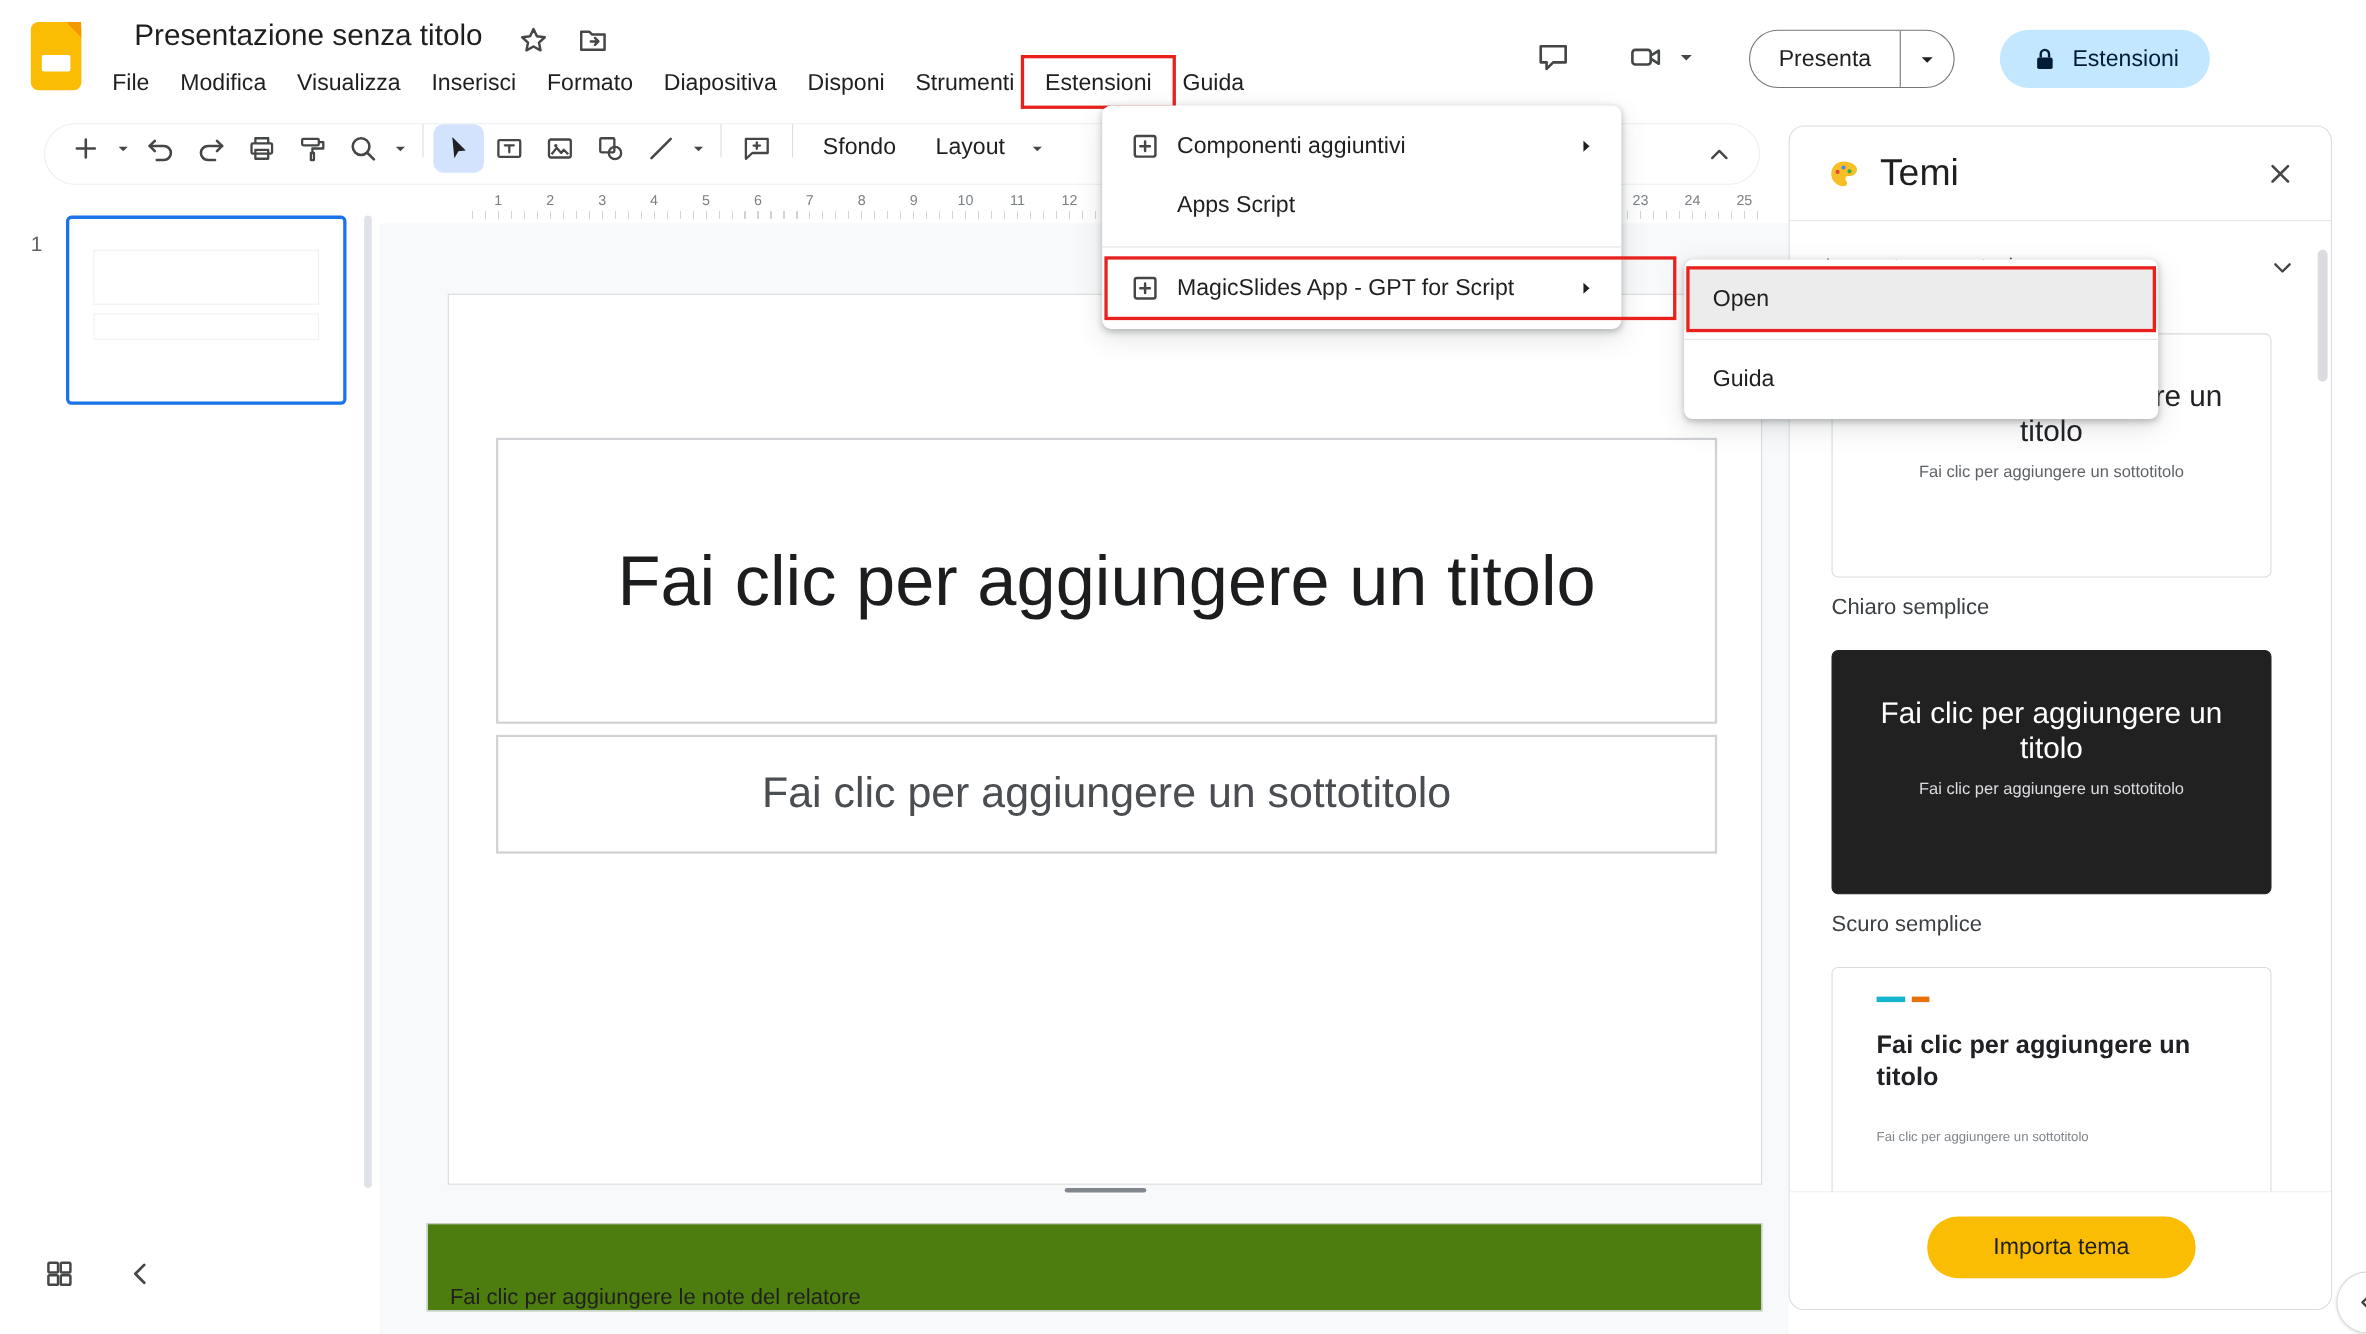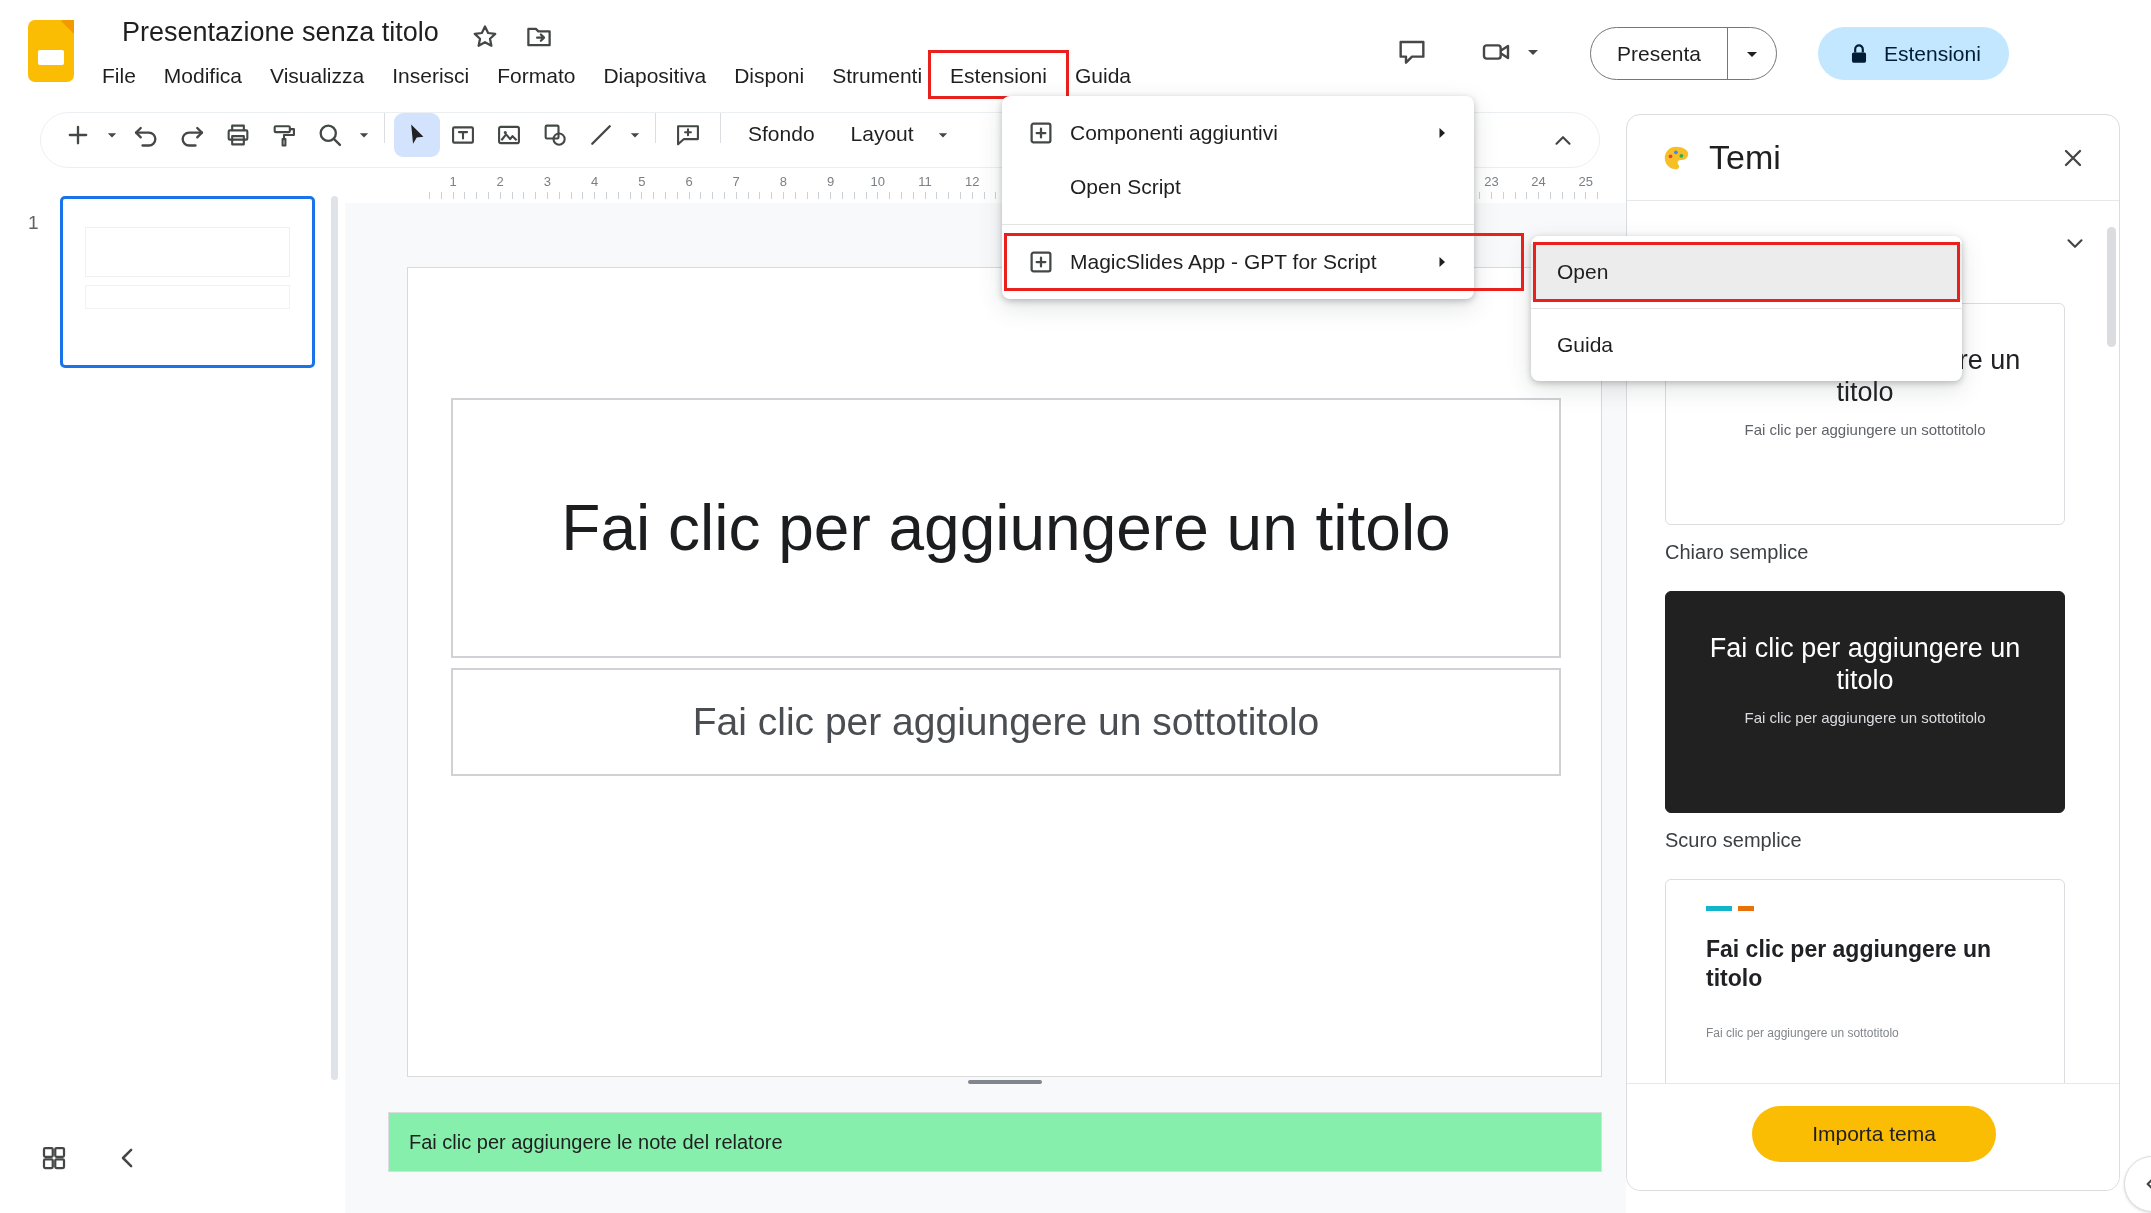--- a/index.html
+++ b/index.html
@@ -52,21 +52,21 @@
   .film-scrollbar { position:absolute; left:331px; top:196px; width:7px; height:884px; background:#dfe3e8; border-radius:4px; }
 
   
   .workspace { position:absolute; left:345px; top:203px; width:1281px; height:1010px; background:#f8f9fa; }
   .slide-canvas { position:absolute; left:407px; top:267px; width:1195px; height:810px; background:#fff; border:1px solid #d9d9d9; }
   .ph-box { position:absolute; left:43px; width:1110px; border:2px solid #cfd1d4; display:flex; align-items:center; justify-content:center; text-align:center; }
   .ph-title { top:130px; height:260px; font-size:64px; color:#1c1d1f; line-height:1.16; }
   .ph-title .inner { max-width:1020px; }
   .ph-sub { top:400px; height:108px; font-size:39px; color:#4a4d51; }
   .splitter-handle { position:absolute; left:968px; top:1080px; width:74px; height:4px; background:#80868b; border-radius:2px; }
-  .notes-box { position:absolute; left:388px; top:1112px; width:1214px; height:60px; background:#86efac; border:1px solid #dadce0; display:flex; align-items:center; padding-left:20px; font-size:20px; color:#1f1f1f; }
+  .notes-box { position:absolute; left:388px; top:1112px; width:1214px; height:80px; background:#4d7c0f; border:1px solid #dadce0; display:flex; align-items:flex-end; padding-left:20px; font-size:20px; color:#1f1f1f; }
   .grid-btn { position:absolute; left:30px; top:1134px; width:48px; height:48px; display:flex; align-items:center; justify-content:center; border-radius:50%; }
   .film-collapse-btn { position:absolute; left:104px; top:1134px; width:48px; height:48px; display:flex; align-items:center; justify-content:center; border-radius:50%; }
 
   
   .rpanel { position:absolute; left:1626px; top:114px; width:494px; height:1077px; background:#fff; border:1px solid #dadce0; border-radius:14px; z-index:50; }
   .rp-header { position:absolute; left:0; top:0; right:0; height:86px; border-bottom:1px solid #e7e8eb; display:flex; align-items:center; padding:0 24px 0 34px; }
   .rp-title { font-size:34px; color:#1f1f1f; margin-left:18px; }
   .rp-close { margin-left:auto; width:44px; height:44px; display:flex; align-items:center; justify-content:center; border-radius:50%; }
   .rp-section { position:absolute; left:0; top:100px; right:24px; height:56px; display:flex; align-items:center; padding-left:32px; font-size:19px; color:#444746; }
   .rp-section .chev { margin-left:auto; width:40px; height:40px; display:flex; align-items:center; justify-content:center; }
@@ -433,21 +433,21 @@
       </span>
       <span class="mi-label">Componenti aggiuntivi</span>
       <span class="mi-arrow">
         <svg viewBox="0 0 24 24" width="24" height="24">
             <path d="M9.5 7l5.5 5-5.5 5z" fill="#1f1f1f"></path>
           </svg>
       </span>
     </div>
     <div class="menu-item">
       <span class="mi-icon"><span class="apps-script-icon"></span></span>
-      <span class="mi-label">Open Script</span>
+      <span class="mi-label">Apps Script</span>
     </div>
     <div class="menu-sep"></div>
     <div class="menu-item">
       <span class="mi-icon">
         <svg viewBox="0 0 24 24" width="30" height="30" fill="none" stroke="#444746" stroke-width="1.8" stroke-linecap="round">
             <rect x="4.5" y="4.5" width="15" height="15" rx="1.5"></rect>
             <path d="M12 8.5v7M8.5 12h7"></path>
           </svg>
       </span>
       <span class="mi-label">MagicSlides App - GPT for Script</span>

